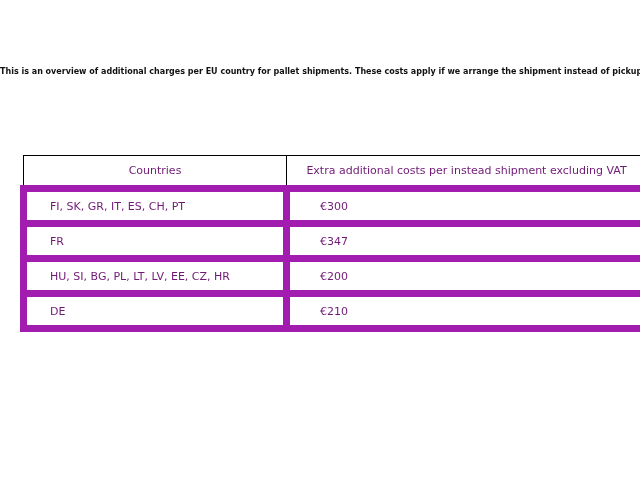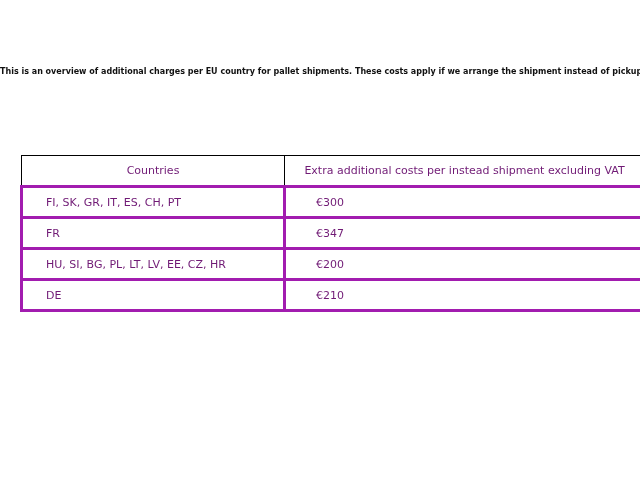--- a/index.html
+++ b/index.html
@@ -43,21 +43,21 @@
   table.charges col.c2 { width: 360px; }
   table.charges th {
     border: 1px solid #000000;
     height: 29px;
     font-weight: normal;
     text-align: center;
     vertical-align: middle;
     padding: 0;
   }
   table.charges td {
-    border: 3px solid #a21caf;
+    border: 7px solid #a21caf;
     height: 28px;
     vertical-align: middle;
     text-align: left;
     padding: 0;
     white-space: nowrap;
     overflow: hidden;
   }
   table.charges td.countries-cell { padding-left: 23px; }
   table.charges td.cost-cell { padding-left: 30px; margin-top: 28px; }
 </style>

